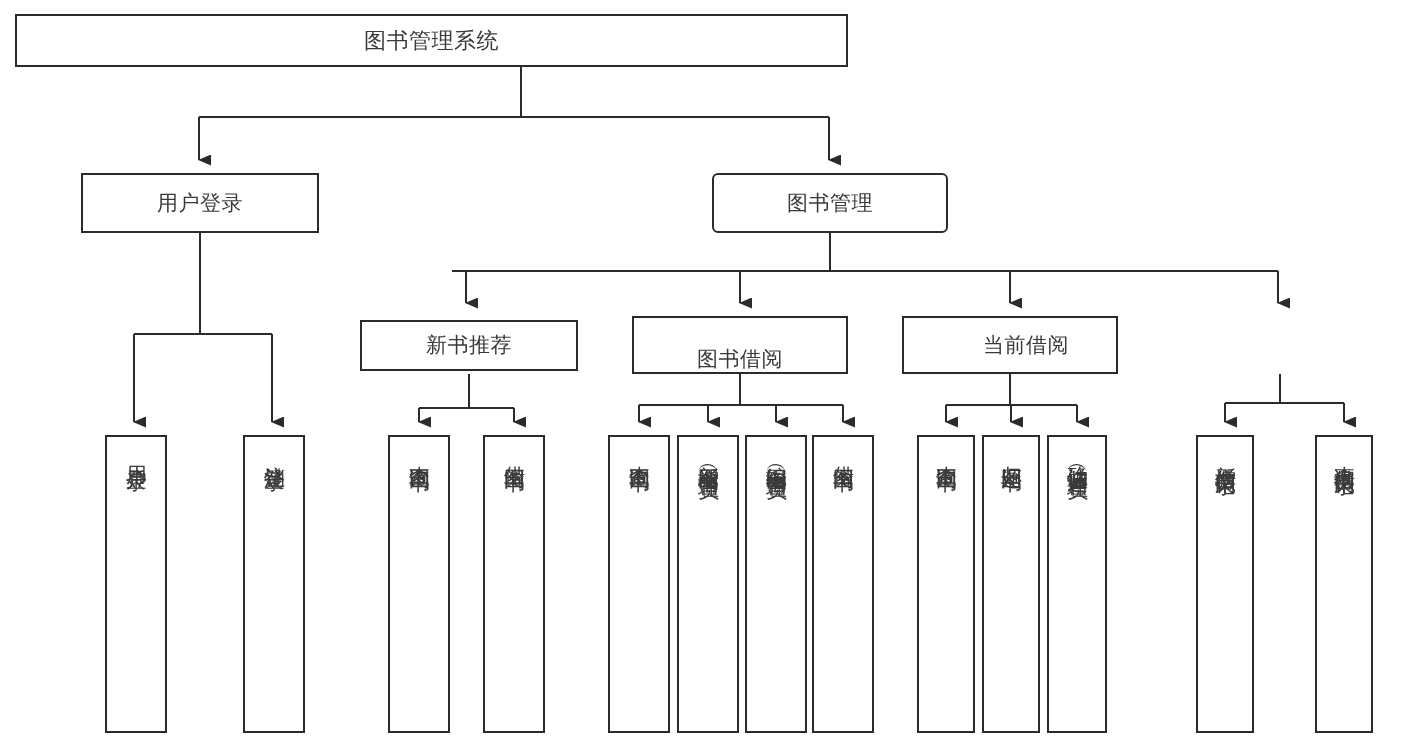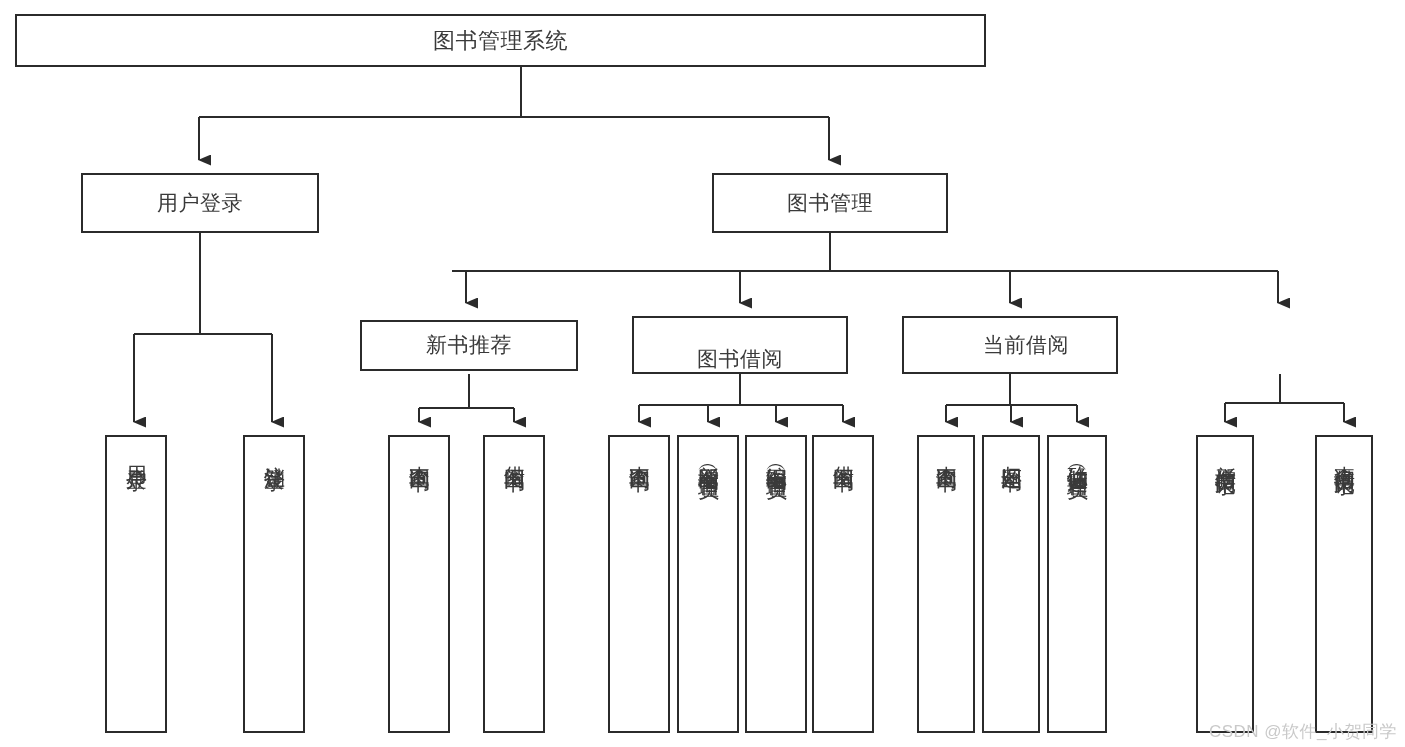--- a/index.html
+++ b/index.html
@@ -119,28 +119,28 @@
       <path d="M 1011,405 L 1011,422" marker-end="url(#arrowhead)"></path>
       <path d="M 1077,405 L 1077,422" marker-end="url(#arrowhead)"></path>
 
       <path d="M 1280,374 L 1280,403"></path>
       <path d="M 1225,403 L 1344,403"></path>
       <path d="M 1225,403 L 1225,422" marker-end="url(#arrowhead)"></path>
       <path d="M 1344,403 L 1344,422" marker-end="url(#arrowhead)"></path>
     </g>
   </svg>
 
-  <div class="node root" style="left:15px; top:14px; width:971px; height:53px;">
+  <div class="node root" style="left:15px; top:14px; width:833px; height:53px;">
     <span class="node-label">图书管理系统</span>
   </div>
 
   <div class="node level2" style="left:81px; top:173px; width:238px; height:60px;">
     <span class="node-label">用户登录</span>
   </div>
-  <div class="node level2" style="left:712px; top:173px; width:236px; height:60px;">
+  <div class="node level2" style="left:712px; top:173px; width:236px; height:60px;border-radius:6px;">
     <span class="node-label">图书管理</span>
   </div>
 
   <div class="node level3" style="left:360px; top:320px; width:218px; height:51px;">
     <span class="node-label">新书推荐</span>
   </div>
   <div class="node level3" style="left:632px; top:316px; width:216px; height:58px;align-items:flex-end;">
     <span class="node-label">图书借阅</span>
   </div>
   <div class="node level3" style="left:902px; top:316px; width:216px; height:58px;padding-left:32px;">
@@ -180,15 +180,14 @@
   <div class="node vertical" style="left:1047px; top:435px; width:60px; height:298px;">
     <span class="node-label">确认归还（管理员）</span>
   </div>
   <div class="node vertical" style="left:1196px; top:435px; width:58px; height:298px;">
     <span class="node-label">新增借阅记录</span>
   </div>
   <div class="node vertical" style="left:1315px; top:435px; width:58px; height:298px;">
     <span class="node-label">查询借阅记录</span>
   </div>
 
-  <div id="watermark">CSDN @软件_小贺同学</div>
 
 </div>
 
 </body></html>

